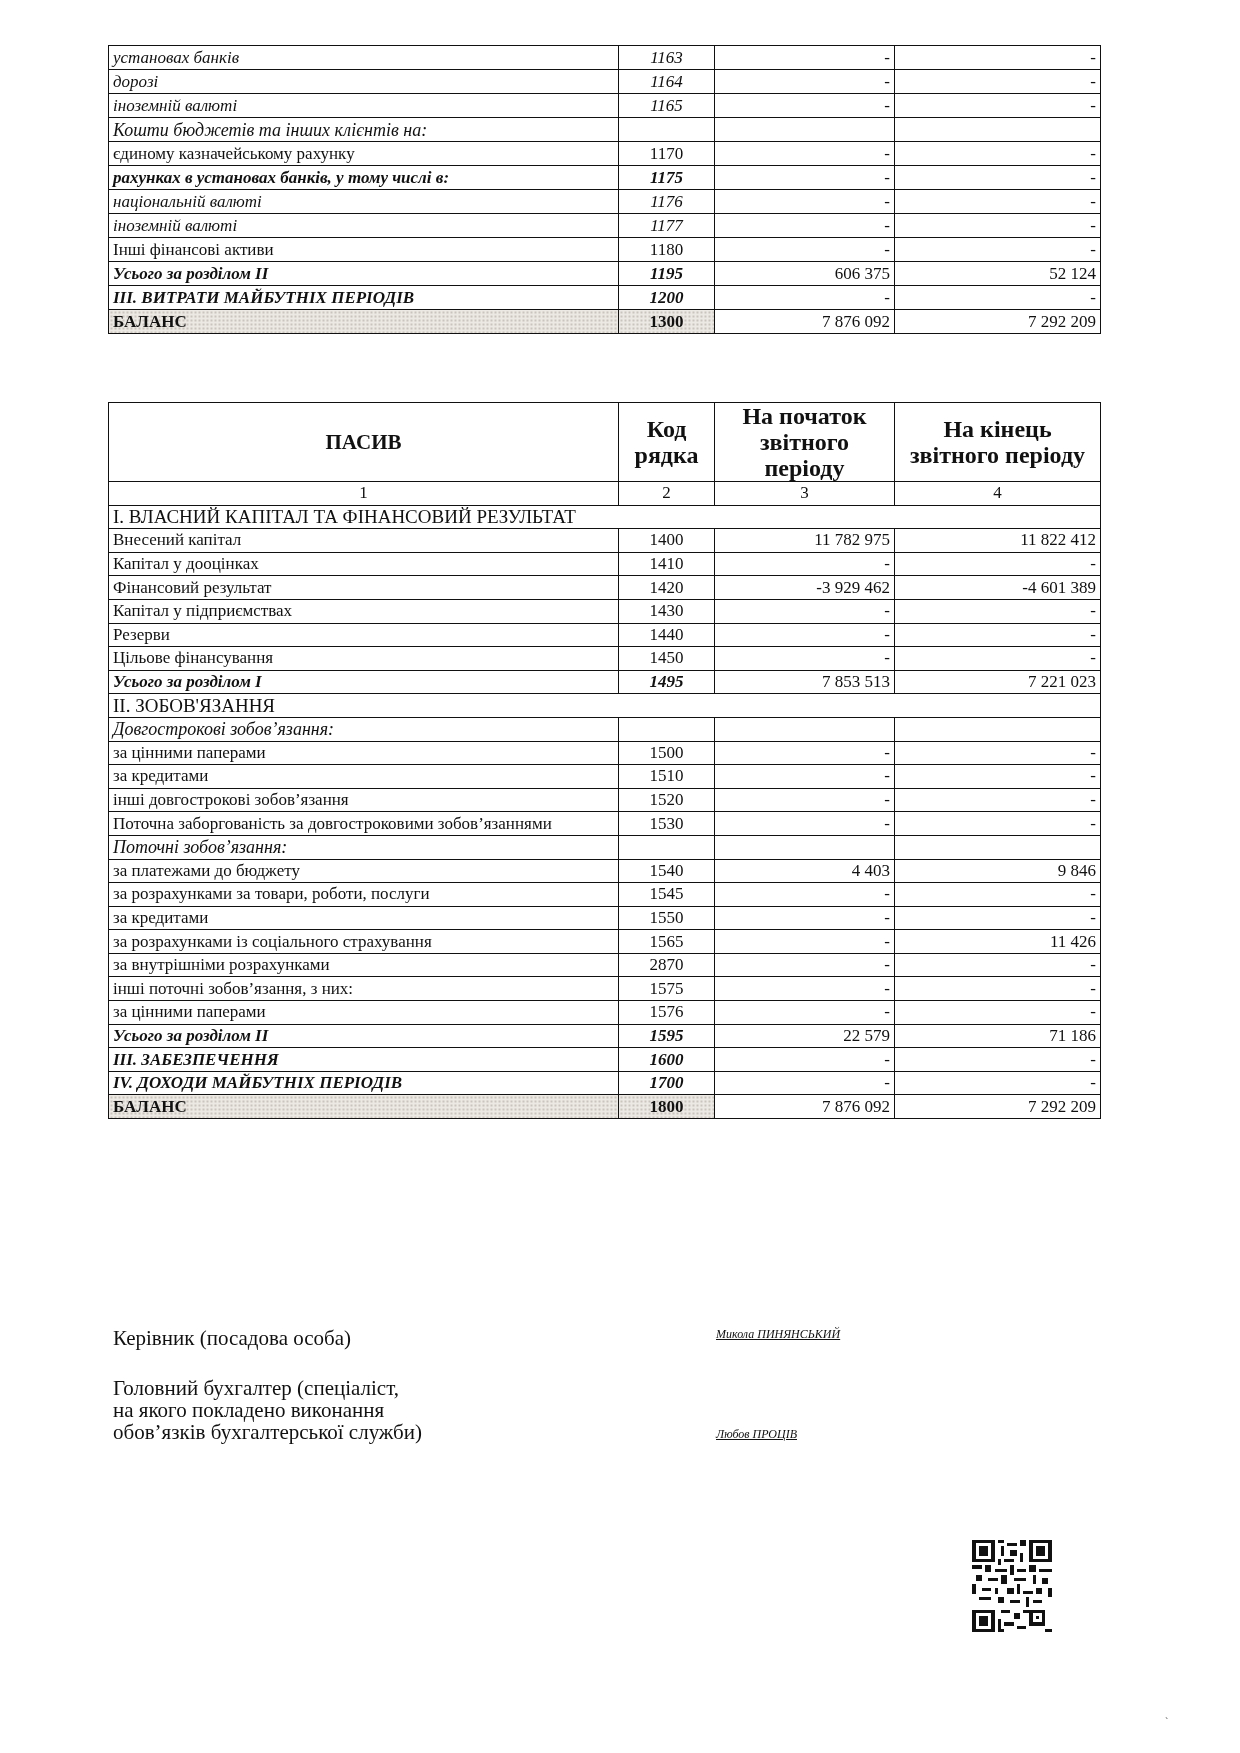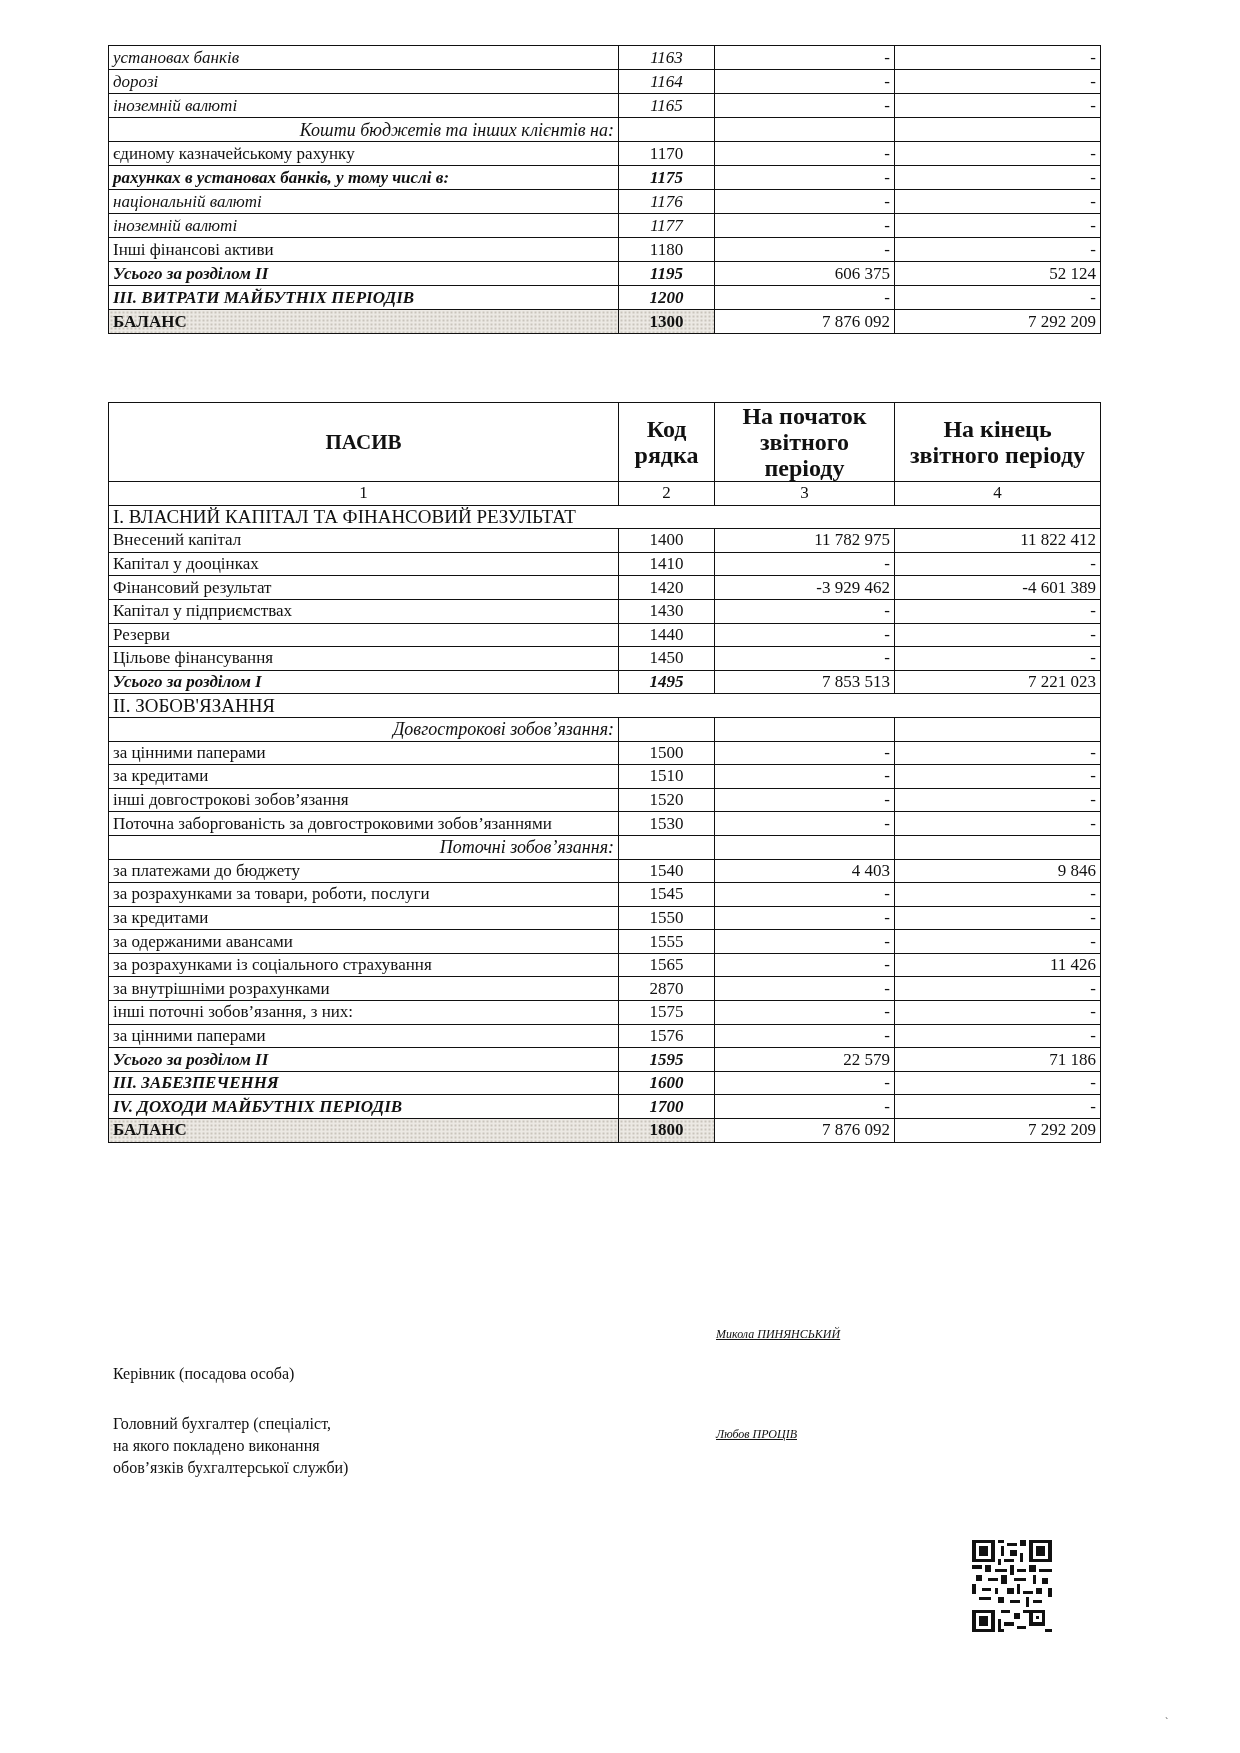--- a/index.html
+++ b/index.html
@@ -17,31 +17,31 @@
   #t1 { top: 45px; }
   #t1 td { height: 23px; }
   #t2 { top: 402px; }
   #t2 td { height: 22.6px; }
   col.c1 { width: 510px; } col.c2 { width: 96px; } col.c3 { width: 180px; } col.c4 { width: 206px; }
   td.code { text-align: center; }
   td.num { text-align: right; }
   tr.italic td.name, tr.italic td.code { font-style: italic; }
   tr.bolditalic td.name, tr.bolditalic td.code { font-style: italic; font-weight: bold; }
   tr.section td { font-weight: normal; font-size: 19px; }
-  tr.subhead td.name { font-style: italic; font-size: 18px; text-align: right; }
+  tr.subhead td.name { font-style: italic; font-size: 18px; }
   tr.balance td.name, tr.balance td.code {
     font-weight: bold;
     background-color: #ece9e4;
     background-image: radial-gradient(#c9c4bc 0.8px, transparent 0.9px);
     background-size: 4px 4px;
   }
   tr.hdr td { font-weight: bold; font-size: 24px; text-align: center; line-height: 26px; height: 66px; white-space: normal; }
   tr.hdr td.title { font-size: 21px; }
   tr.colnum td { text-align: center; height: 24px; }
-  .sig { position: absolute; font-size: 16px; line-height: 22px; margin-top: 36px; }
+  .sig { position: absolute; font-size: 21px; line-height: 22px; }
   .sig-name { position: absolute; font-style: italic; text-decoration: underline; font-size: 12px; }
   .qr { position: absolute; left: 972px; top: 1540px; width: 80px; height: 92px; }
   .mark { position: absolute; left: 1165px; top: 1708px; font-size: 10px; color: #444; }
 </style>
 </head>
 <body>
 
 <table class="bal" id="t1">
   <colgroup>
       <col class="c1">
@@ -240,26 +240,20 @@
     </tr>
     <tr>
       <td class="name">за розрахунками за товари, роботи, послуги</td>
       <td class="code">1545</td>
       <td class="num">-</td>
       <td class="num">-</td>
     </tr>
     <tr>
       <td class="name">за кредитами</td>
       <td class="code">1550</td>
-      <td class="num">-</td>
-      <td class="num">-</td>
-    </tr>
-    <tr>
-      <td class="name">за одержаними авансами</td>
-      <td class="code">1555</td>
       <td class="num">-</td>
       <td class="num">-</td>
     </tr>
     <tr>
       <td class="name">за розрахунками із соціального страхування</td>
       <td class="code">1565</td>
       <td class="num">-</td>
       <td class="num">11 426</td>
     </tr>
     <tr>

